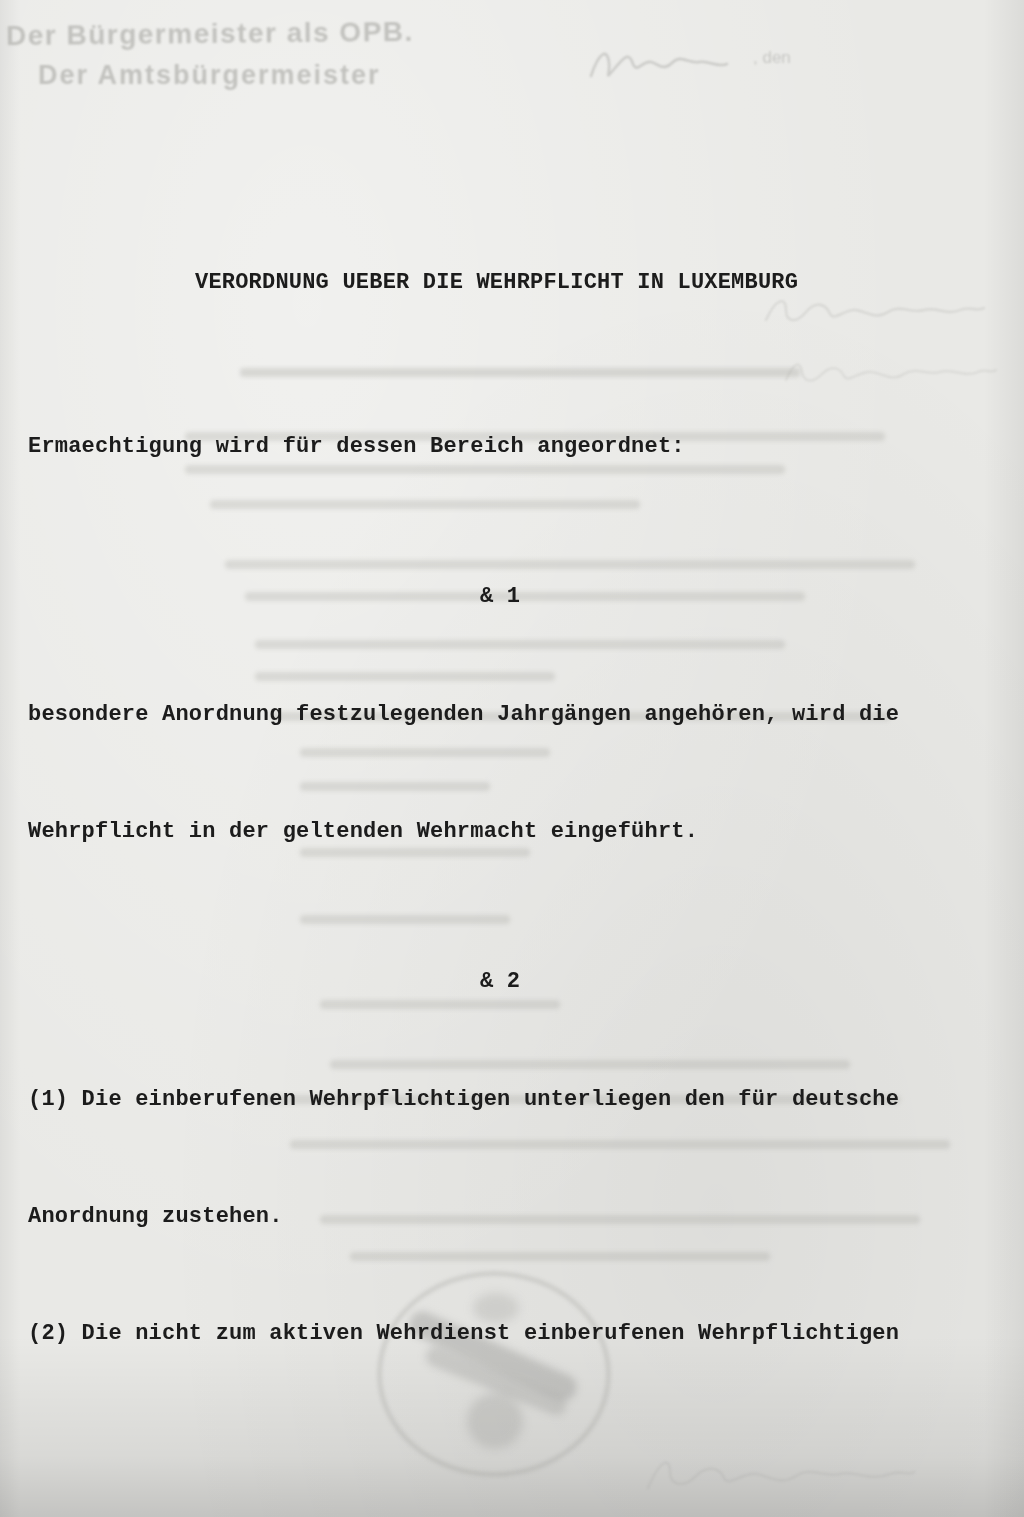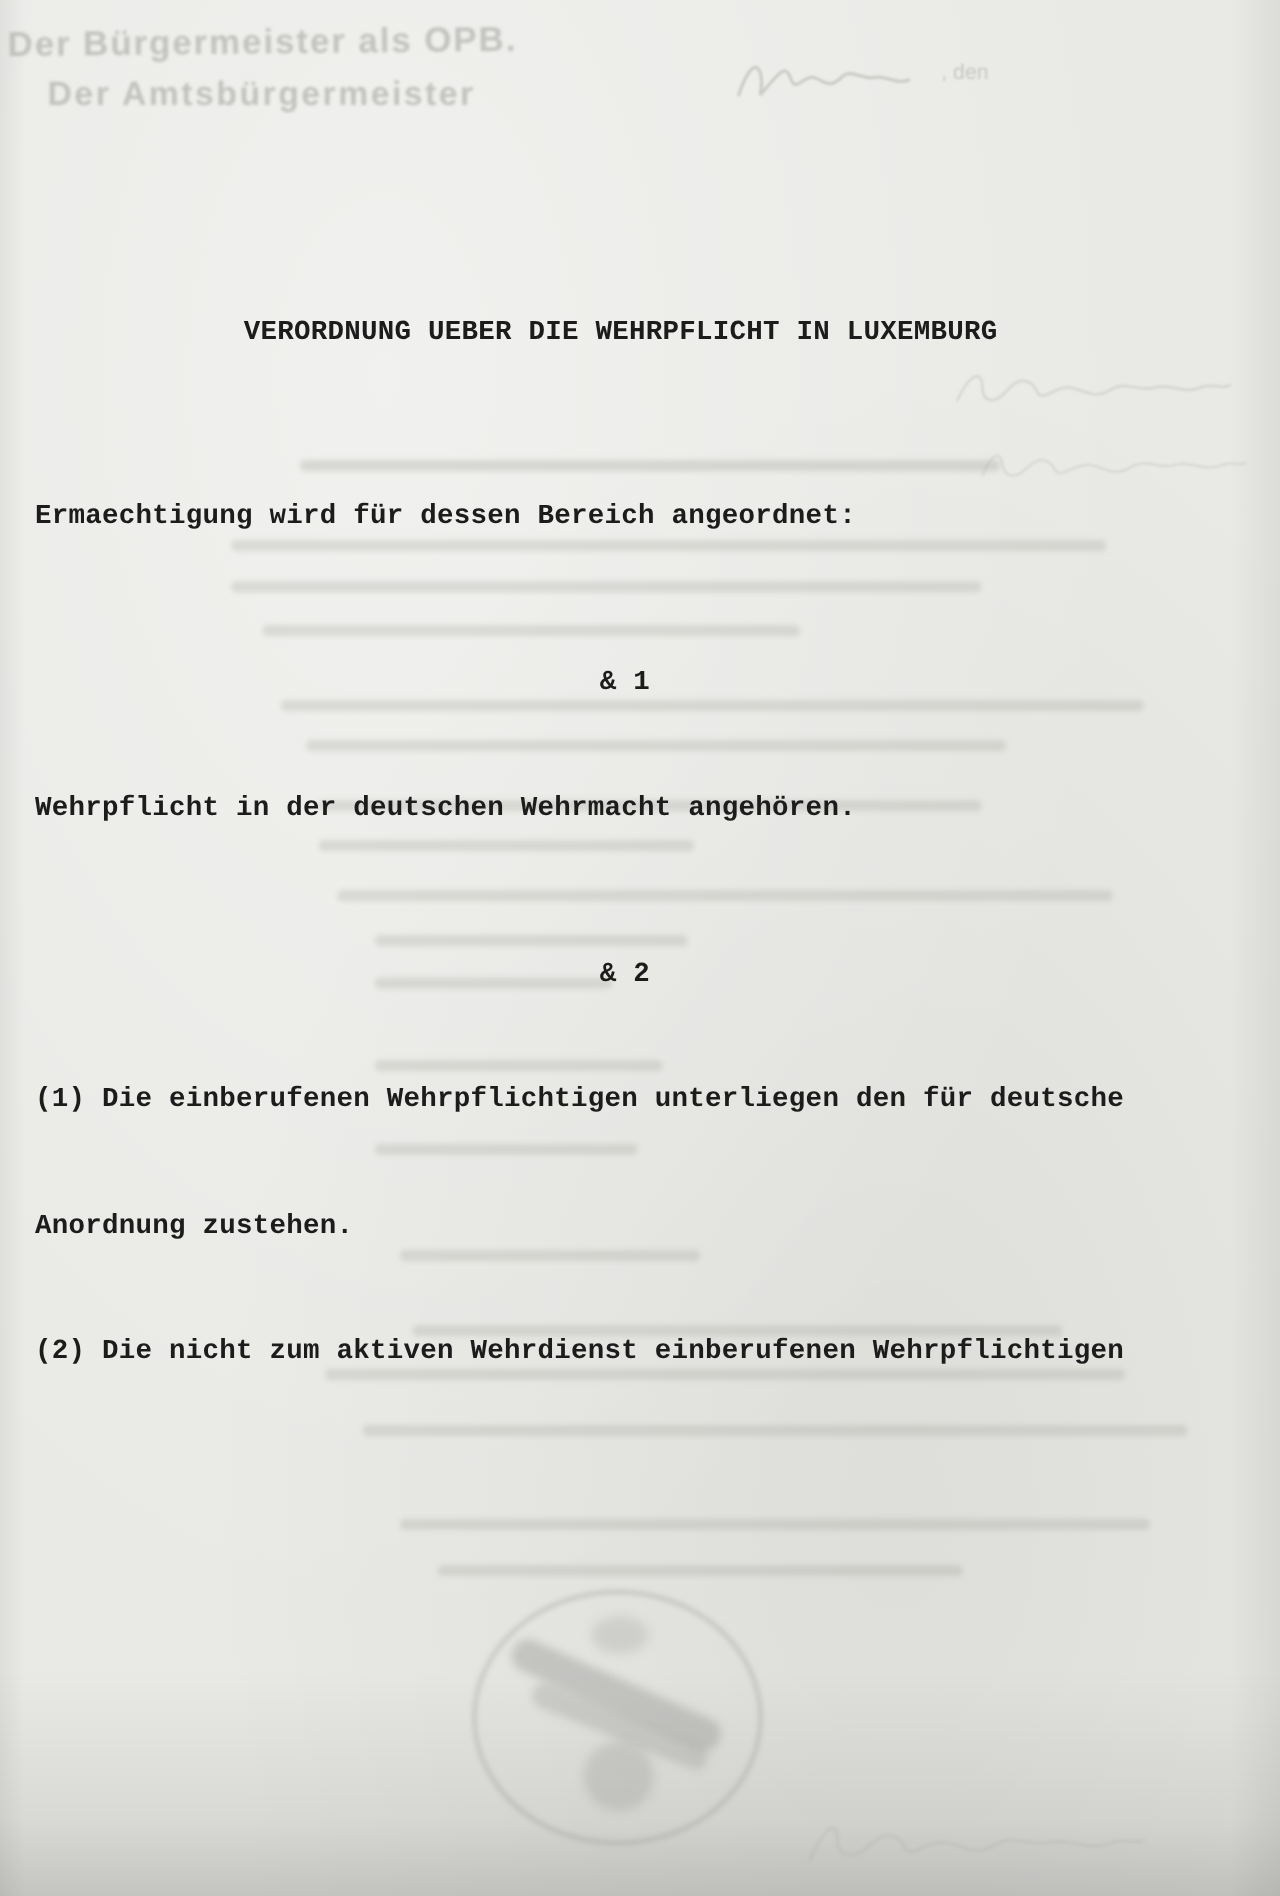--- a/index.html
+++ b/index.html
@@ -17,21 +17,21 @@
     font-family:"Liberation Mono","DejaVu Sans Mono",monospace;
   }
   
   .doc{
     position:absolute;left:28px;top:0;width:944px;
     padding-top:149px;
     font-size:22px;line-height:33.4px;
     color:#1c1c1c;font-weight:bold;letter-spacing:0.2px;
     white-space:pre;
   }
-  .line{height:33.4px;}
+  .line{height:33.4px;margin-top:17px;}
   .title{margin-left:167px;margin-bottom:13px;}
   .center{text-align:center;}
   
   .ghost-text{
     position:absolute;
     font-family:"Liberation Sans","DejaVu Sans",sans-serif;
     font-weight:bold;color:#b7b7b3;
     filter:blur(1.1px);opacity:0.8;
     white-space:pre;
   }
@@ -130,21 +130,22 @@
     <path d="M8 40 C 20 12, 30 8, 30 24 C 30 38, 44 40, 56 28 C 68 16, 80 20, 84 30 C 88 40, 102 24, 116 26 C 130 28, 140 38, 156 28 C 170 18, 184 30, 200 26 C 216 22, 230 34, 250 26 C 262 22, 270 28, 274 24" fill="none" stroke="rgba(165,165,161,0.45)" stroke-width="2.6" stroke-linecap="round" filter="blur(1.2px)"></path>
   </svg>
 
   <div class="doc">
 
     <div class="line title">VERORDNUNG UEBER DIE WEHRPFLICHT IN LUXEMBURG</div>
 
     <div class="line">Ermaechtigung wird für dessen Bereich angeordnet:</div>
 
     <div class="line center">&amp; 1</div>
-    <div class="line">Wehrpflicht in der deutschen Wehrmacht angehören.</div>
+    <div class="line">besondere Anordnung festzulegenden Jahrgängen angehören, wird die</div>
+    <div class="line">Wehrpflicht in der geltenden Wehrmacht eingeführt.</div>
 
     <div class="line center">&amp; 2</div>
     <div class="line">(1) Die einberufenen Wehrpflichtigen unterliegen den für deutsche</div>
     <div class="line">Anordnung zustehen.</div>
     <div class="line">(2) Die nicht zum aktiven Wehrdienst einberufenen Wehrpflichtigen</div>
     
     
 
     
     

